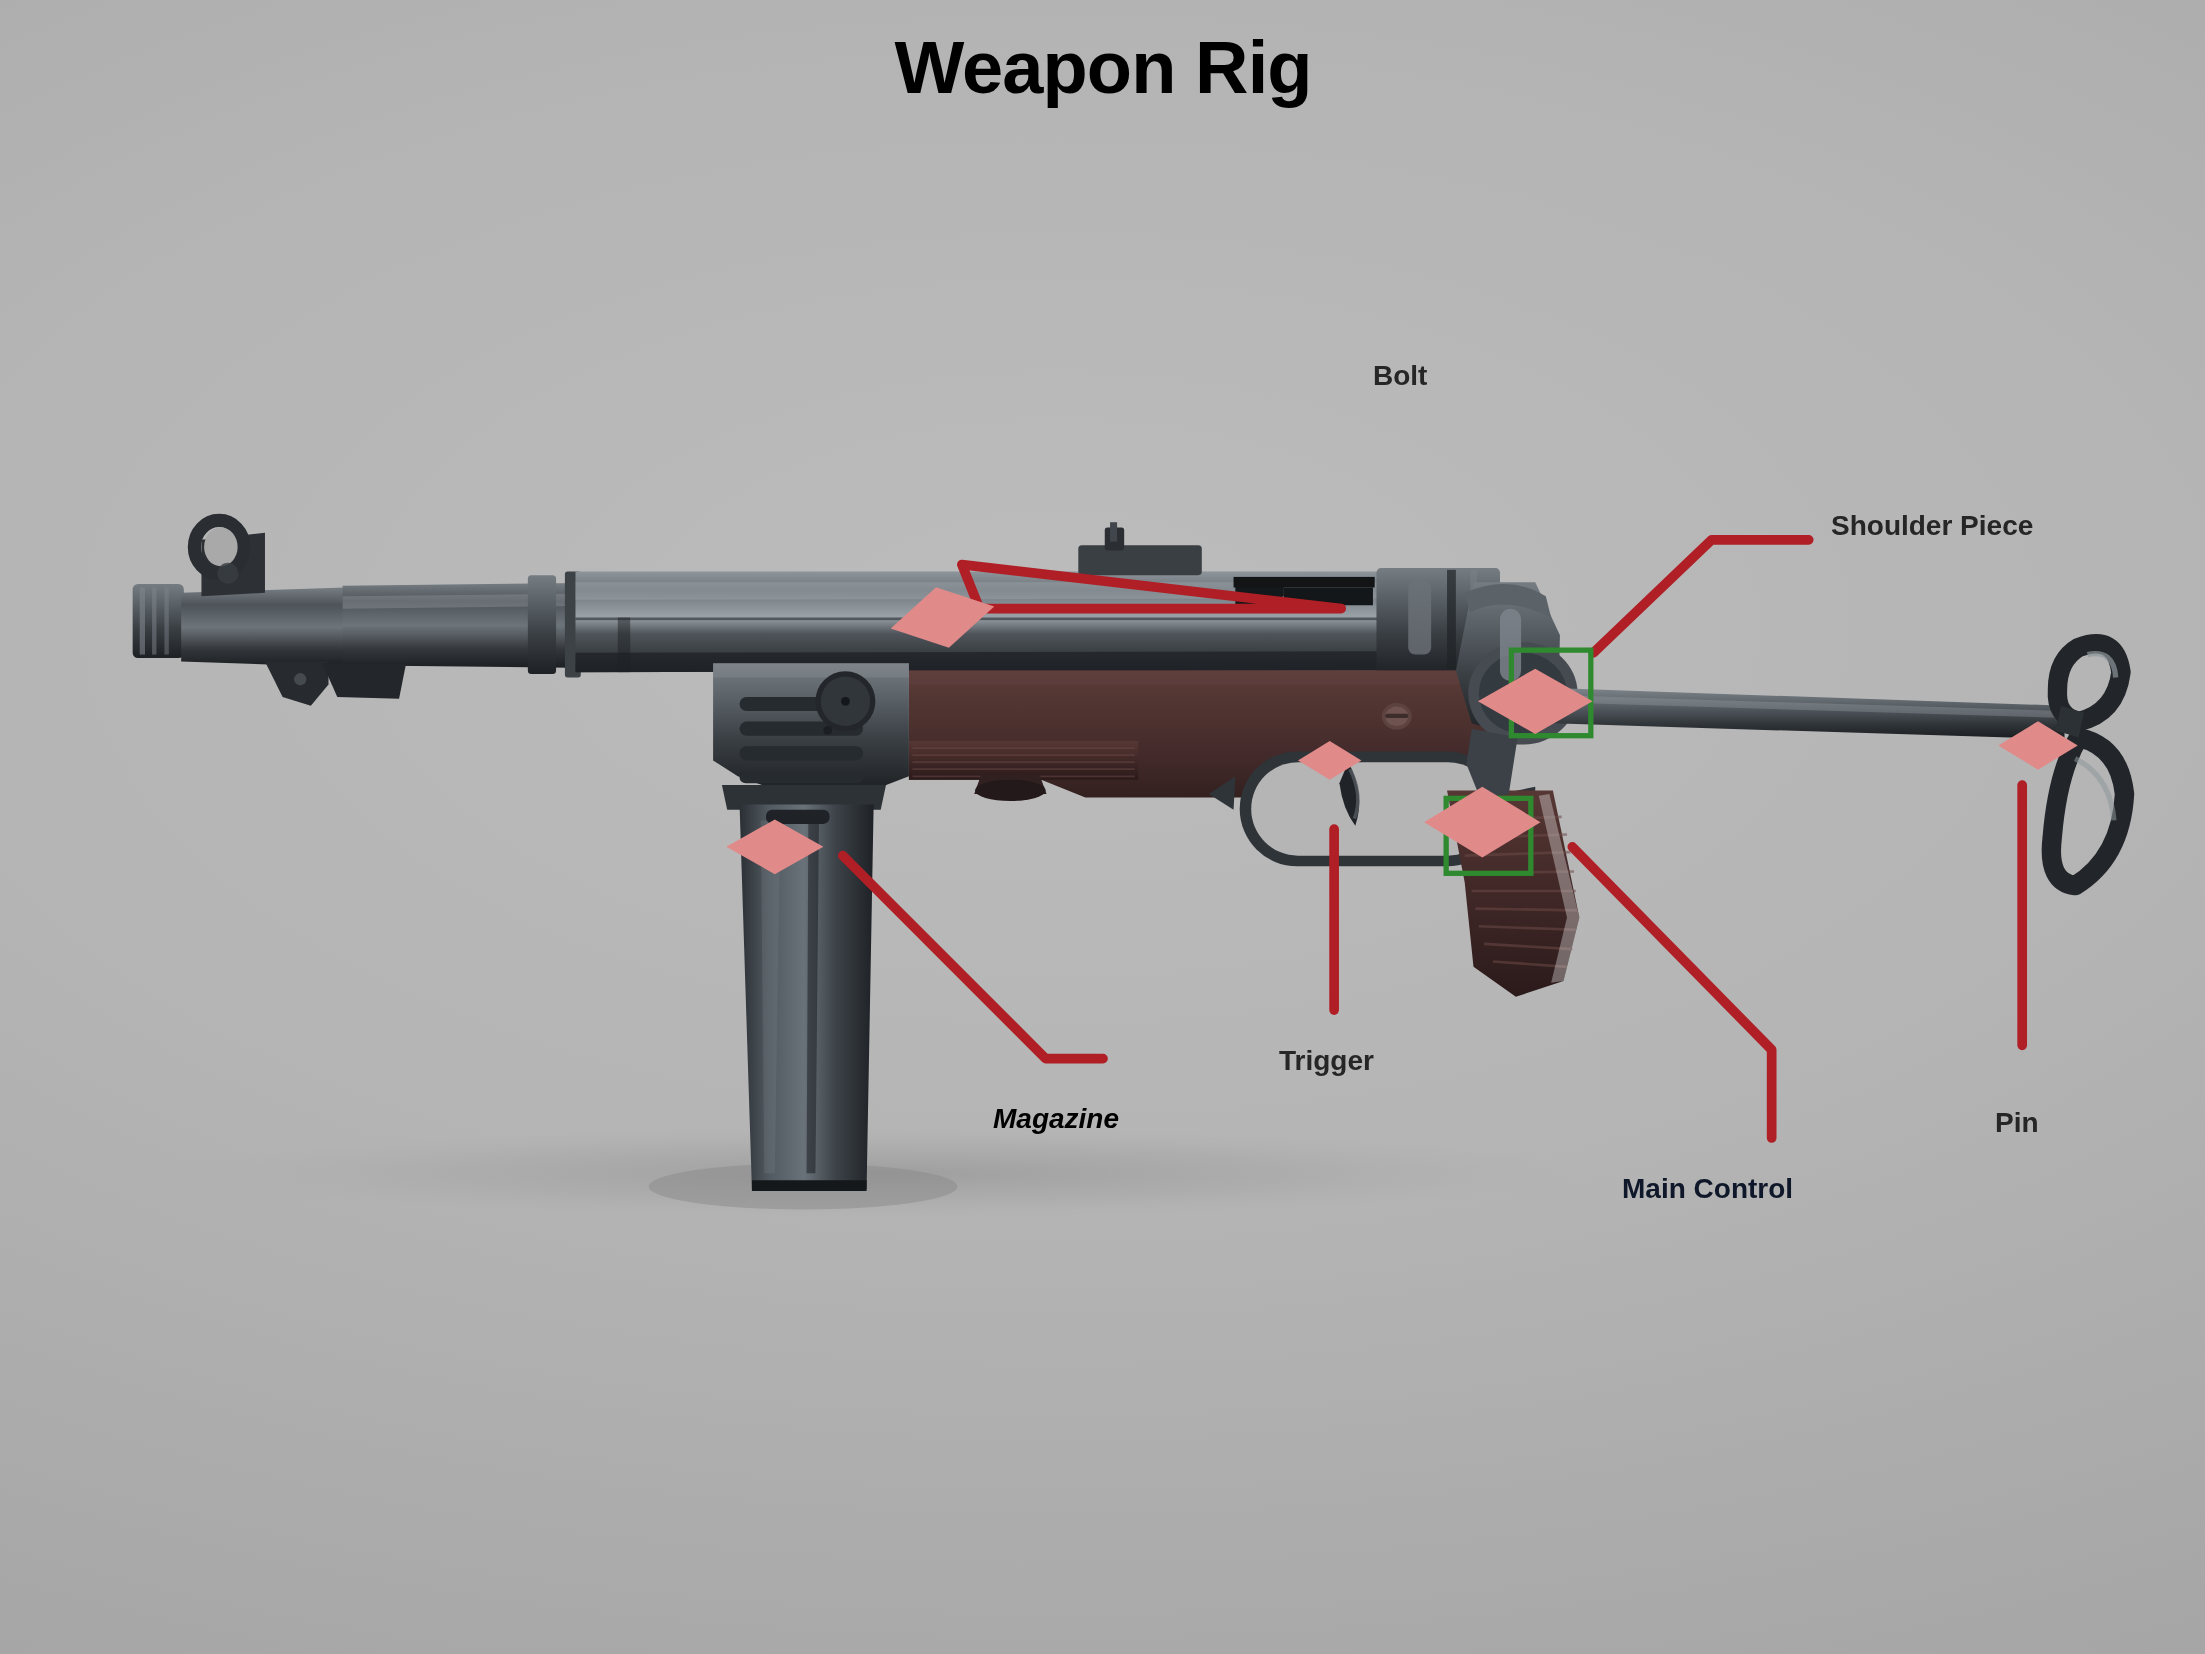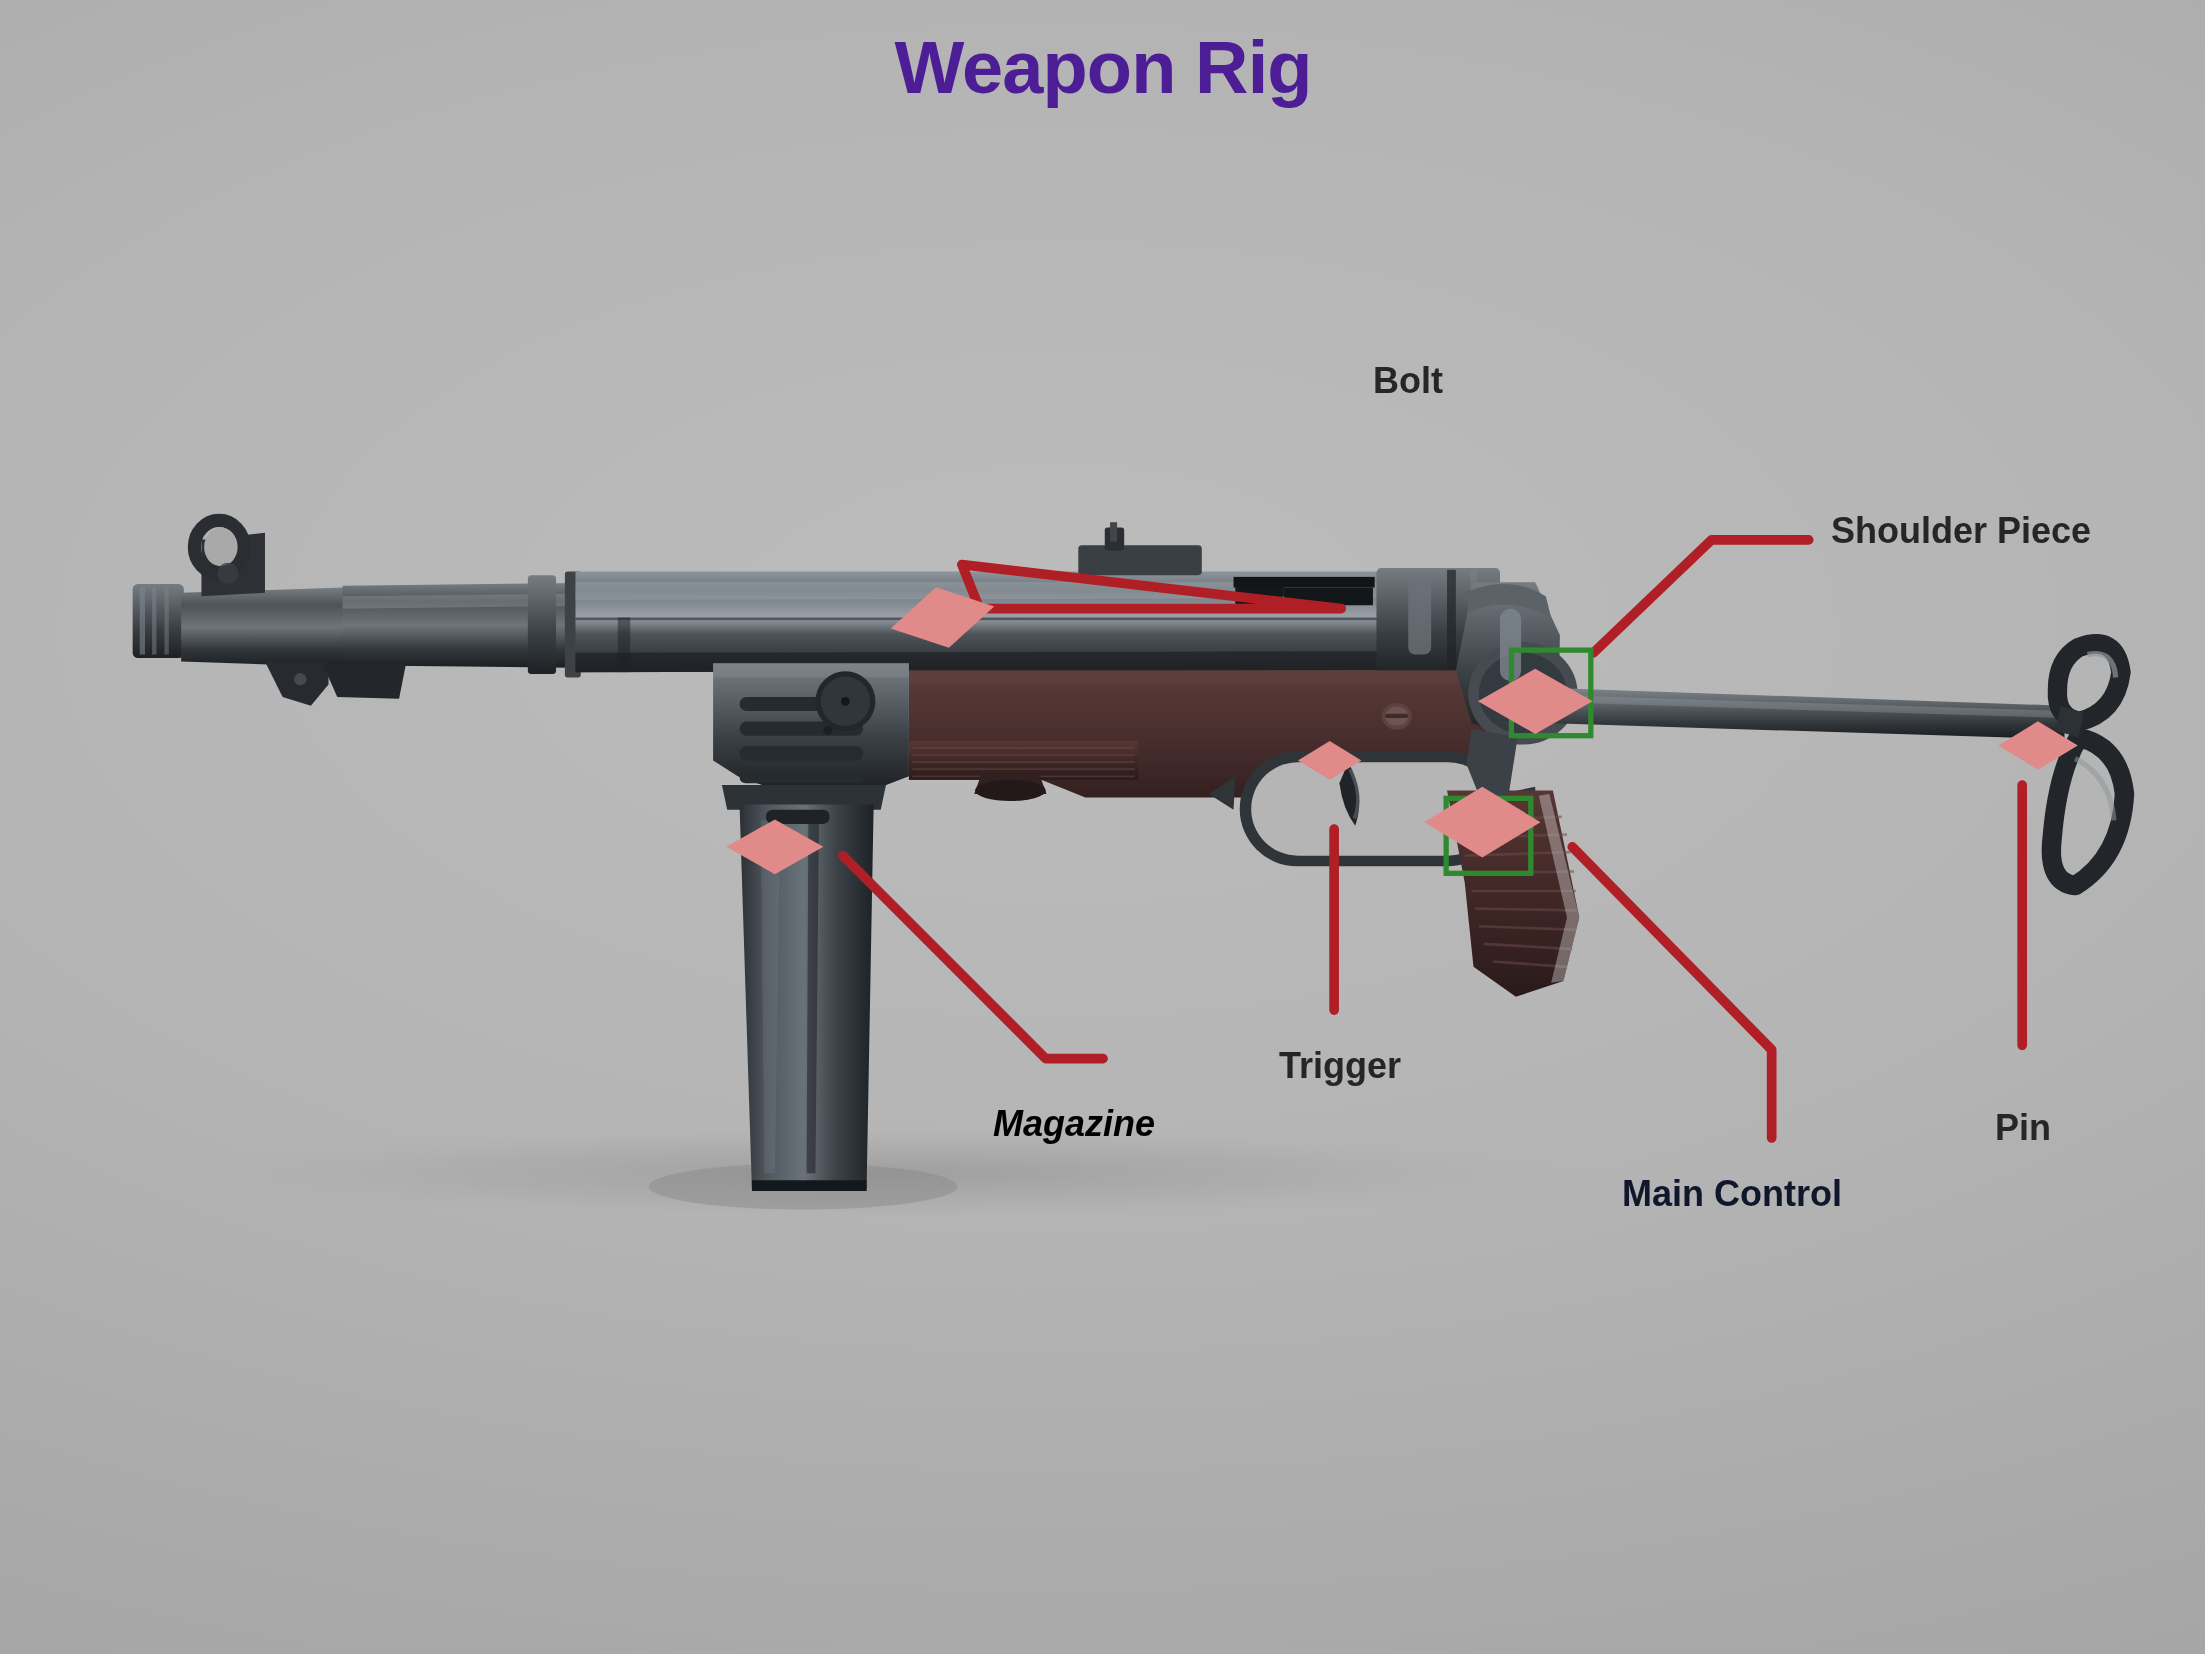--- a/index.html
+++ b/index.html
@@ -15,28 +15,28 @@
     position:absolute;inset:0;
     background:
       radial-gradient(120% 80% at 48% 38%, #bcbcbc 0%, #b4b4b4 45%, #a9a9a9 78%, #a2a2a2 100%);
   }
   .title{
     position:absolute;
     left:0;right:0;top:25px;
     text-align:center;
     font-size:74px;
     font-weight:bold;
-    color:#4c1d95;
+    color:#000000;
     letter-spacing:-0.9px;
     user-select:none;
   }
   svg.layer{position:absolute;left:0;top:0;width:2206px;height:1654px;}
   .lbl{
     position:absolute;
-    font-size:36px;
+    font-size:28px;
     font-weight:bold;
     color:#262626;
     white-space:nowrap;
     user-select:none;
   }
 </style>
 </head>
 <body>
 
 <div id="stage">

